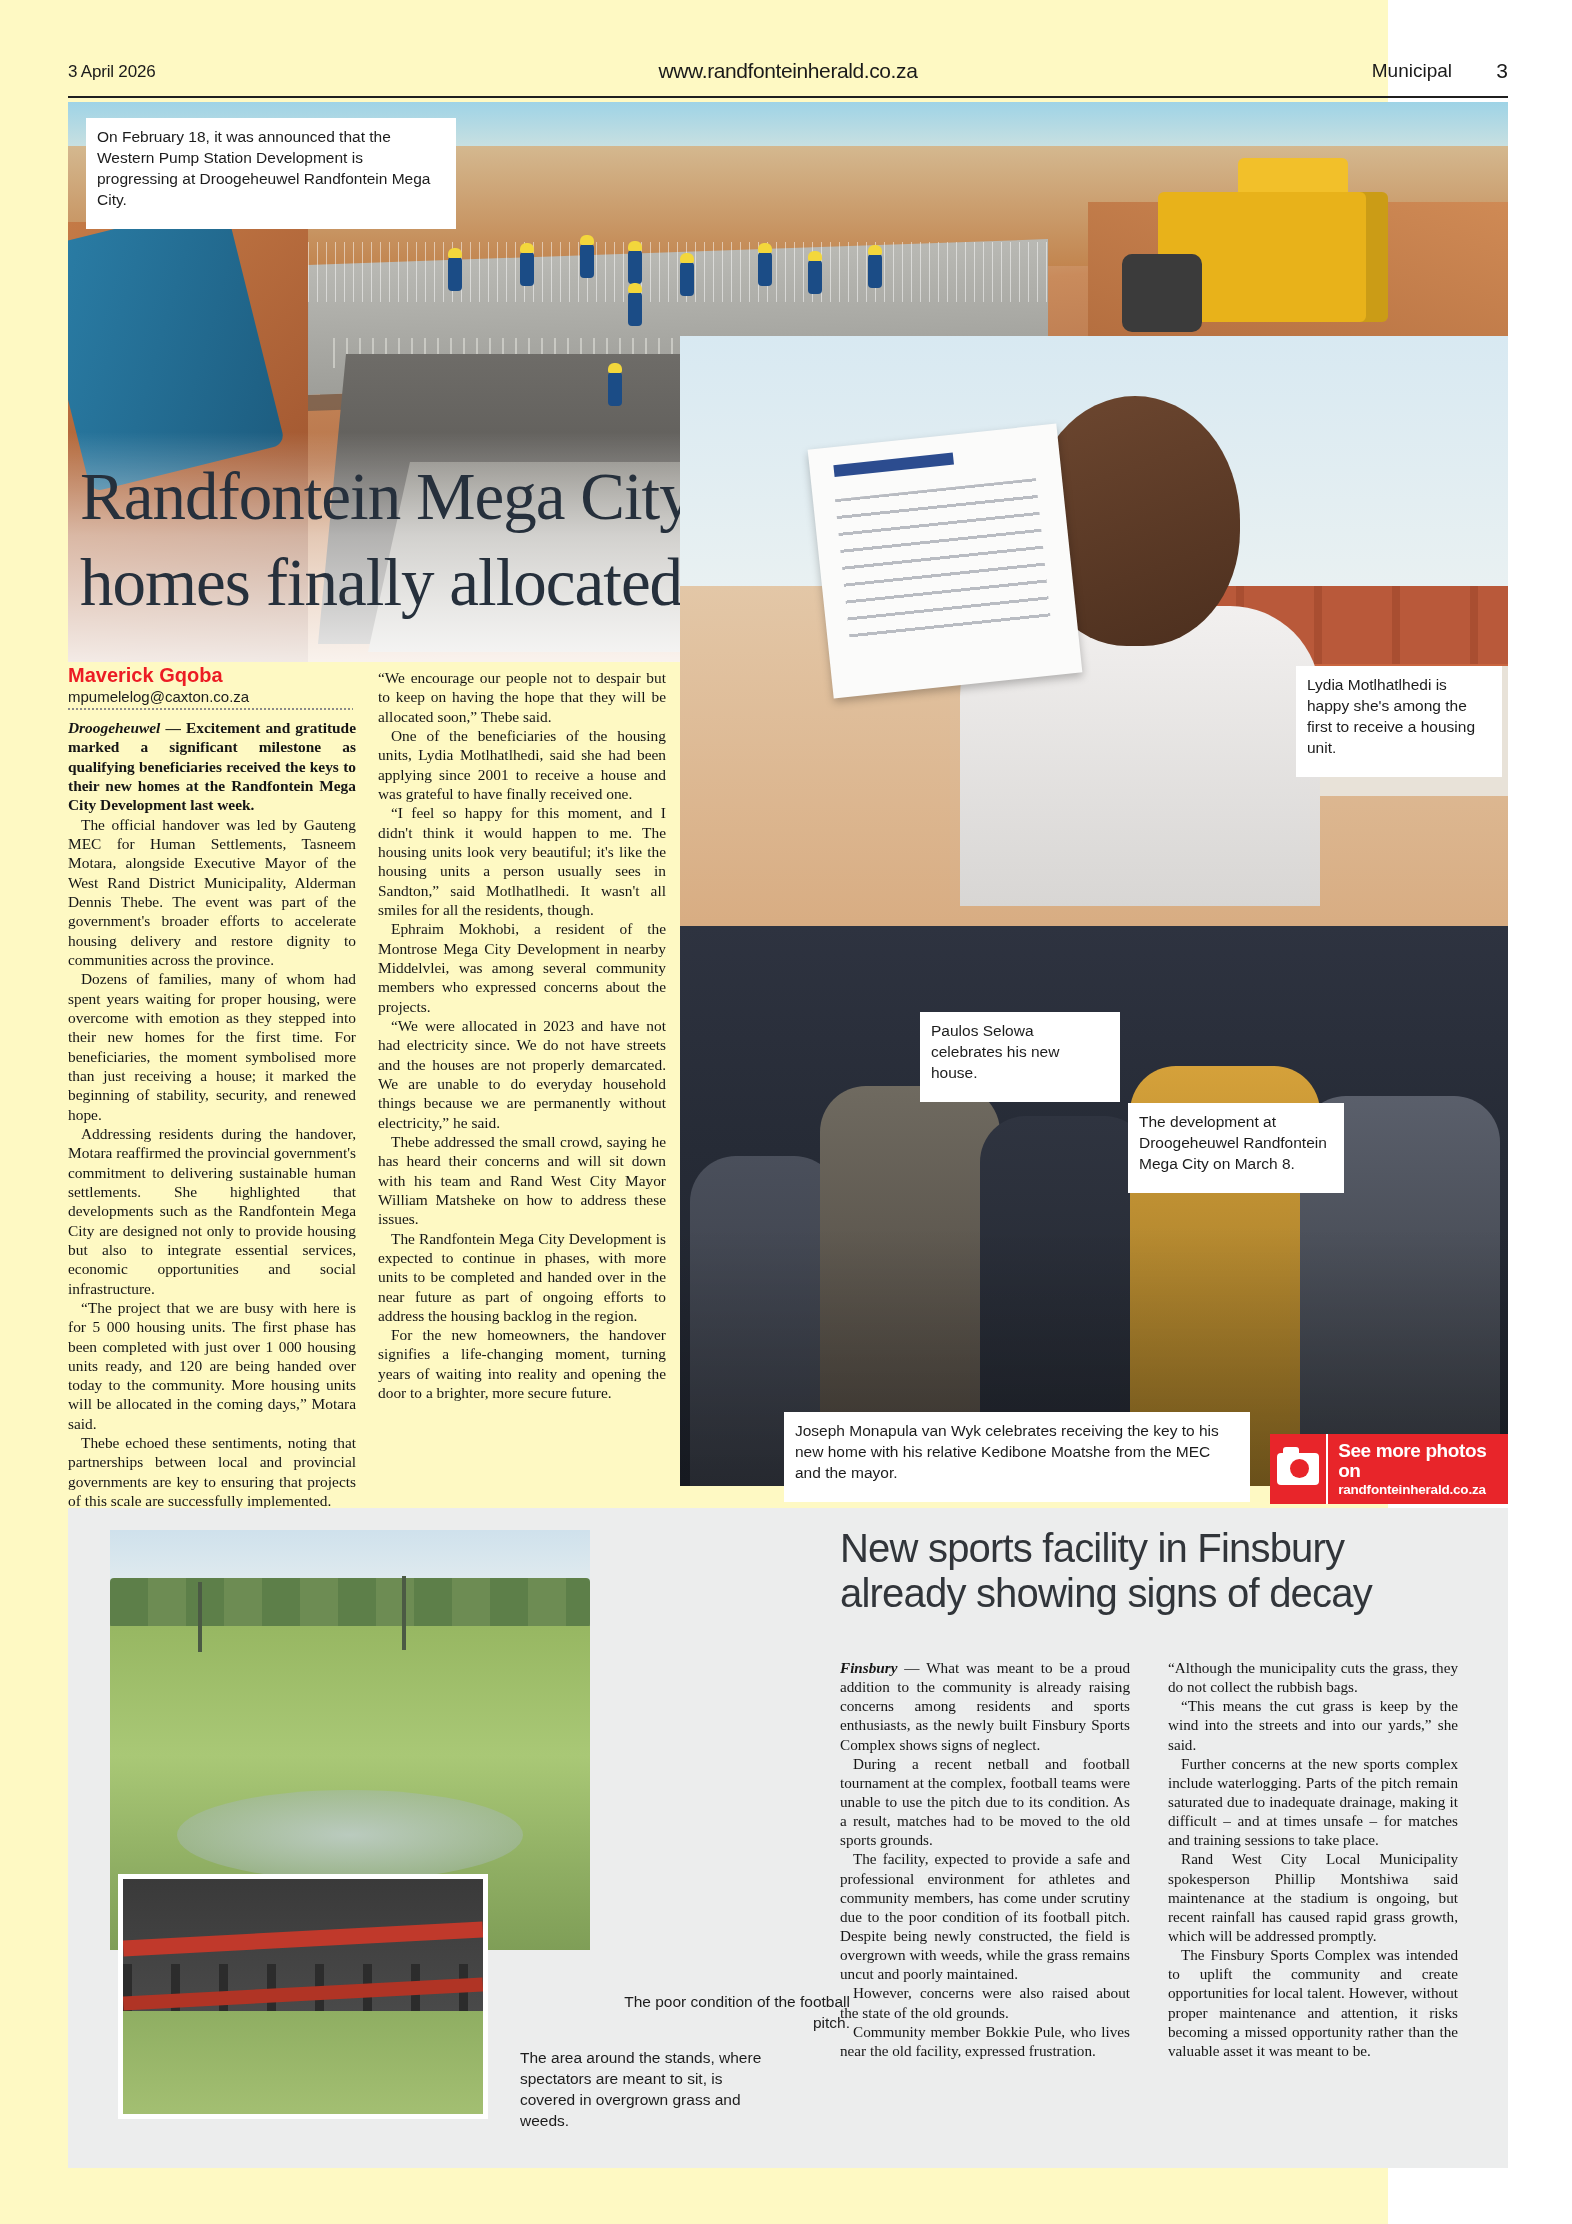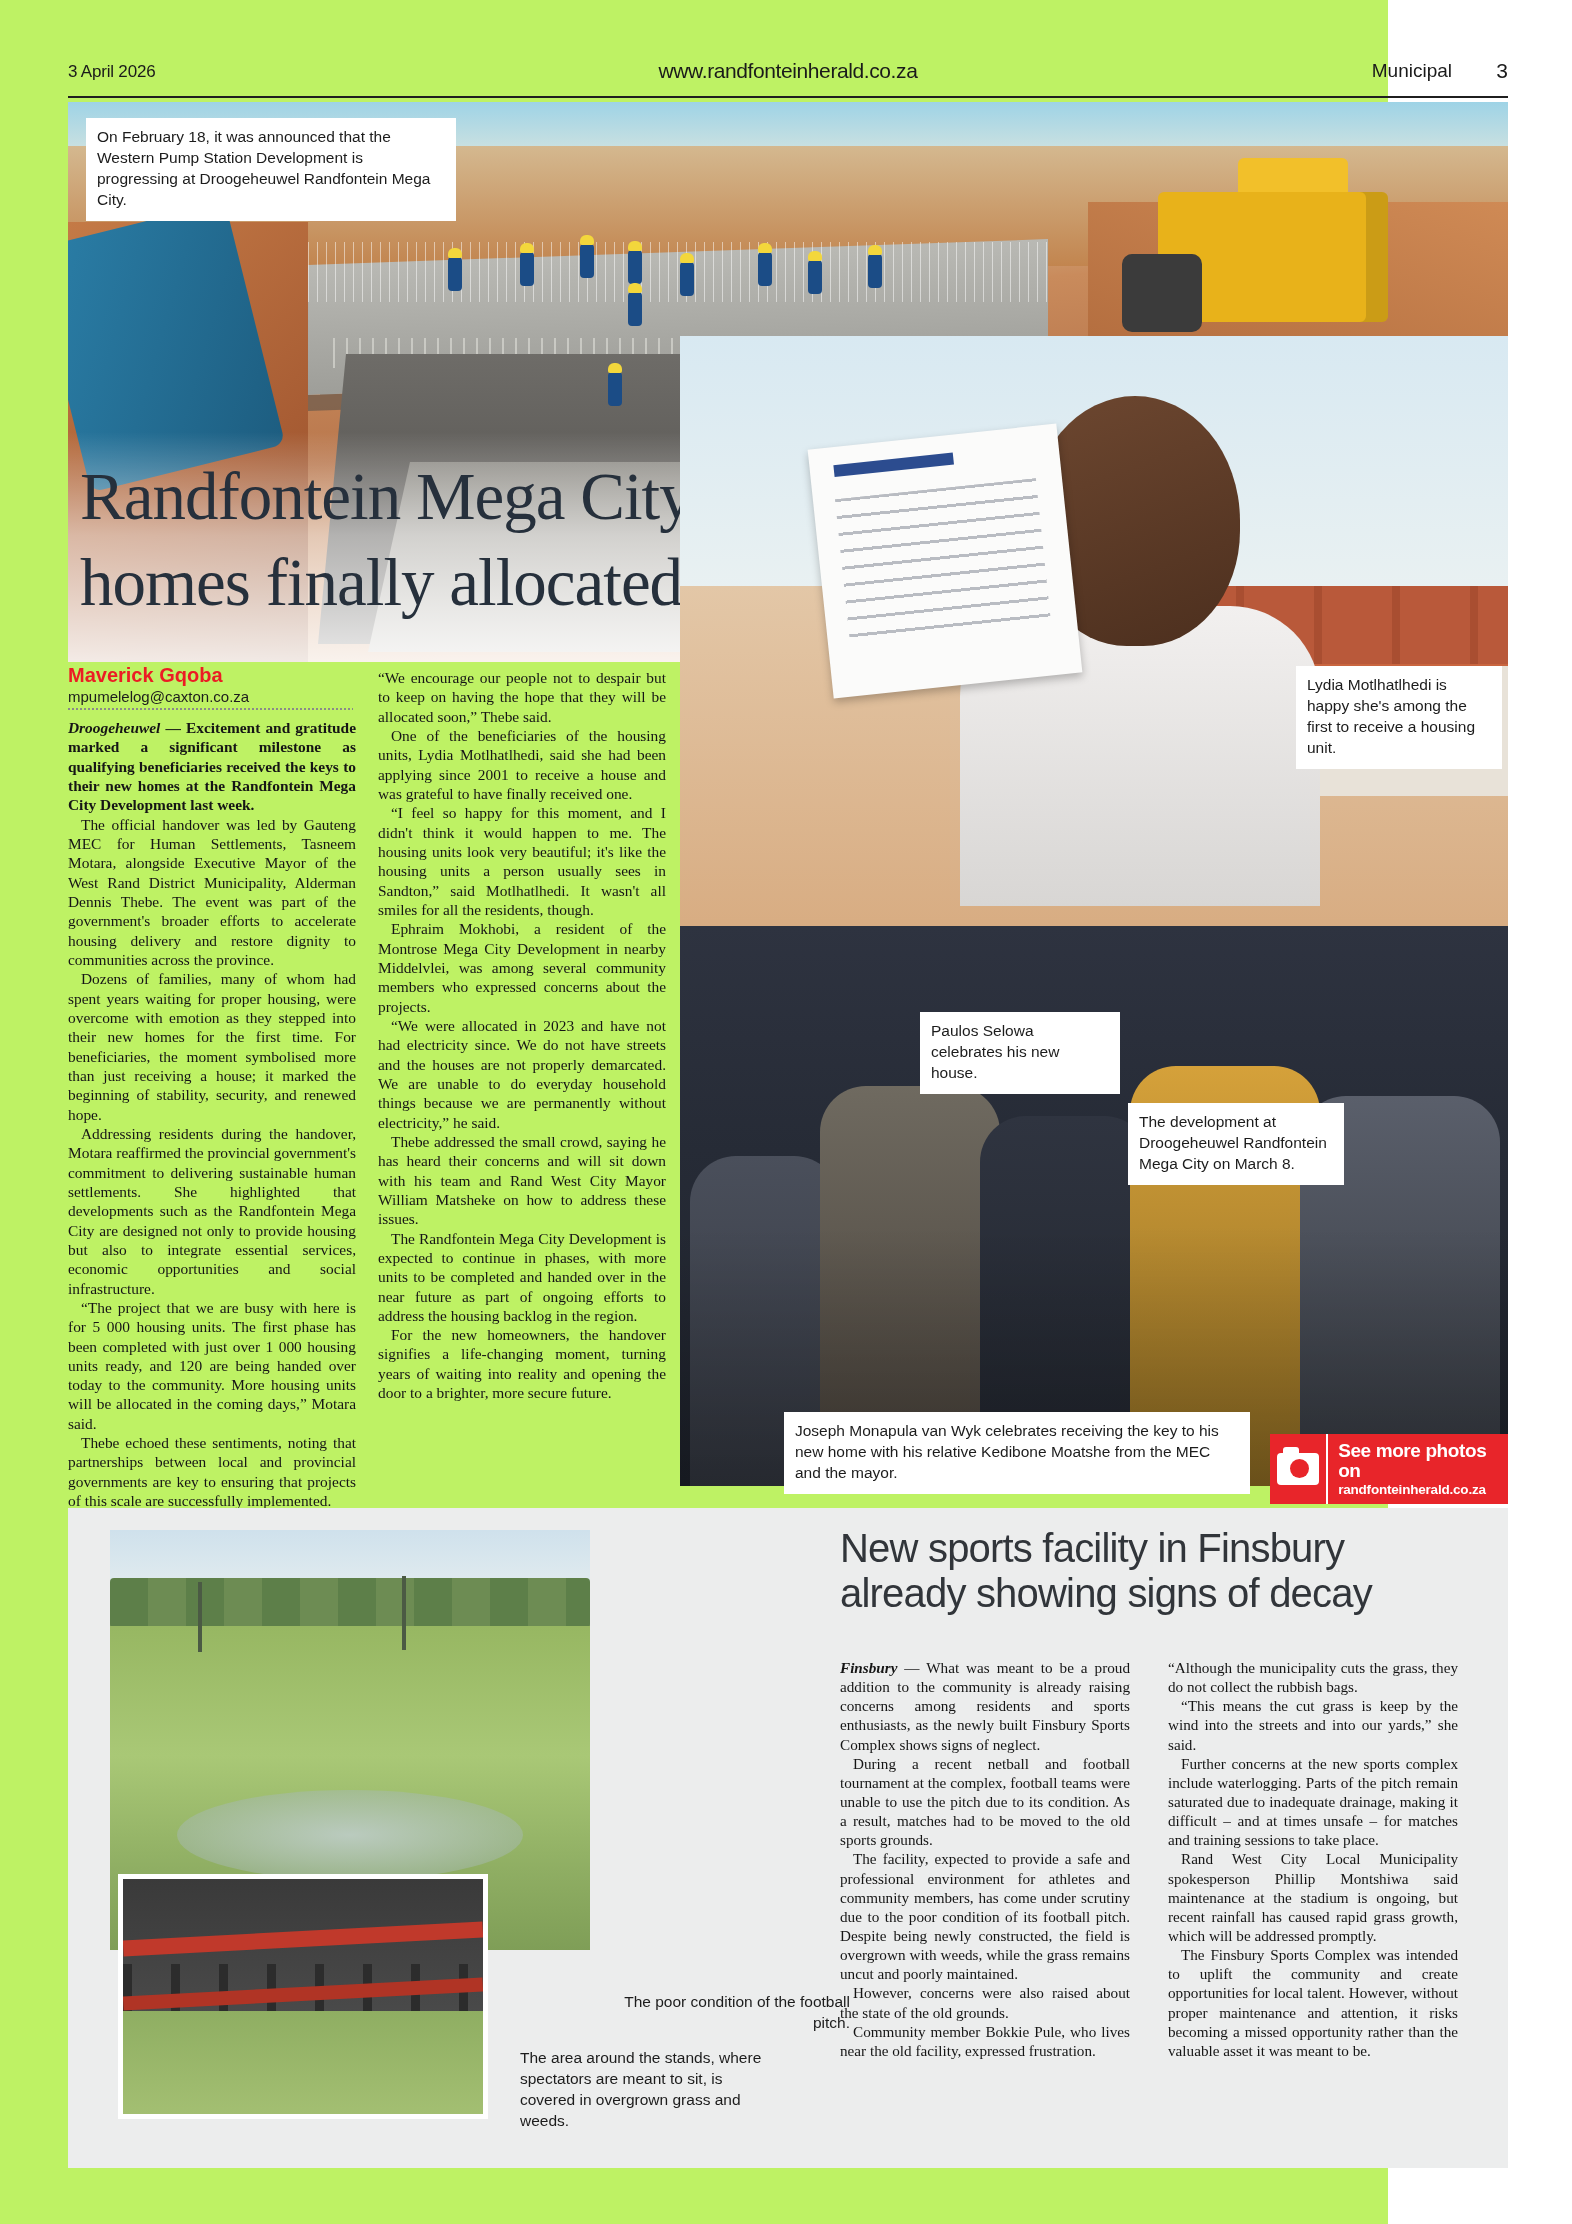--- a/index.html
+++ b/index.html
@@ -2,21 +2,21 @@
 <html><head>
 <meta charset="utf-8">
 <style>
   * { box-sizing: border-box; margin: 0; padding: 0; }
   html, body {
     width: 1572px; height: 2224px;
     background: #ffffff;
     font-family: "Liberation Serif", serif;
     overflow: hidden;
   }
-  .page { position: relative; width: 1388px; height: 2224px; background:#bef264; }
+  .page { position: relative; width: 1388px; height: 2224px; background:#fef9c3; }
 
   
   .masthead {
     position: absolute; left: 68px; top: 58px; width: 1440px; height: 34px;
     font-family: "Liberation Sans", sans-serif;
   }
   .masthead .date { position:absolute; left:0; top:4px; font-size:17px; color:#1a1a1a; letter-spacing:-0.2px;}
   .masthead .url  { position:absolute; left:50%; transform:translateX(-50%); top:1px; font-size:21px; color:#1a1a1a; letter-spacing:-0.4px;}
   .masthead .sect { position:absolute; right:56px; top:2px; font-size:19px; color:#1a1a1a; }
   .masthead .pageno { position:absolute; right:0; top:1px; font-size:21px; color:#1a1a1a; }
@@ -82,21 +82,21 @@
   .hero .fence {
     position:absolute; left:240px; top:140px; width:740px; height:60px;
     background: repeating-linear-gradient(90deg, rgba(255,255,255,.5) 0 1px, transparent 1px 9px);
   }
   .hero-shade { position:absolute; left:0; bottom:0; width:100%; height:230px;
     background: linear-gradient(180deg, rgba(255,255,255,0) 0%, rgba(255,255,255,.55) 45%, rgba(255,255,255,.88) 100%); }
 
   .cap-box {
     position:absolute; background:#ffffff; color:#1c1c1c;
     font-family:"Liberation Sans", sans-serif; font-size:15.5px; line-height:1.35;
-    padding:9px 11px 10px 11px;
+    padding:9px 11px 18px 11px;
   }
   .cap-hero { left:86px; top:118px; width:370px; }
 
   
   .headline {
     position:absolute; left:80px; top:462px; width:840px;
     font-family:"Liberation Serif", serif; font-weight:400;
     font-size:67px; line-height:1.02; color:#26303c; letter-spacing:-1px;
   }
   .headline .l2 { display:block; margin-top:18px; }

